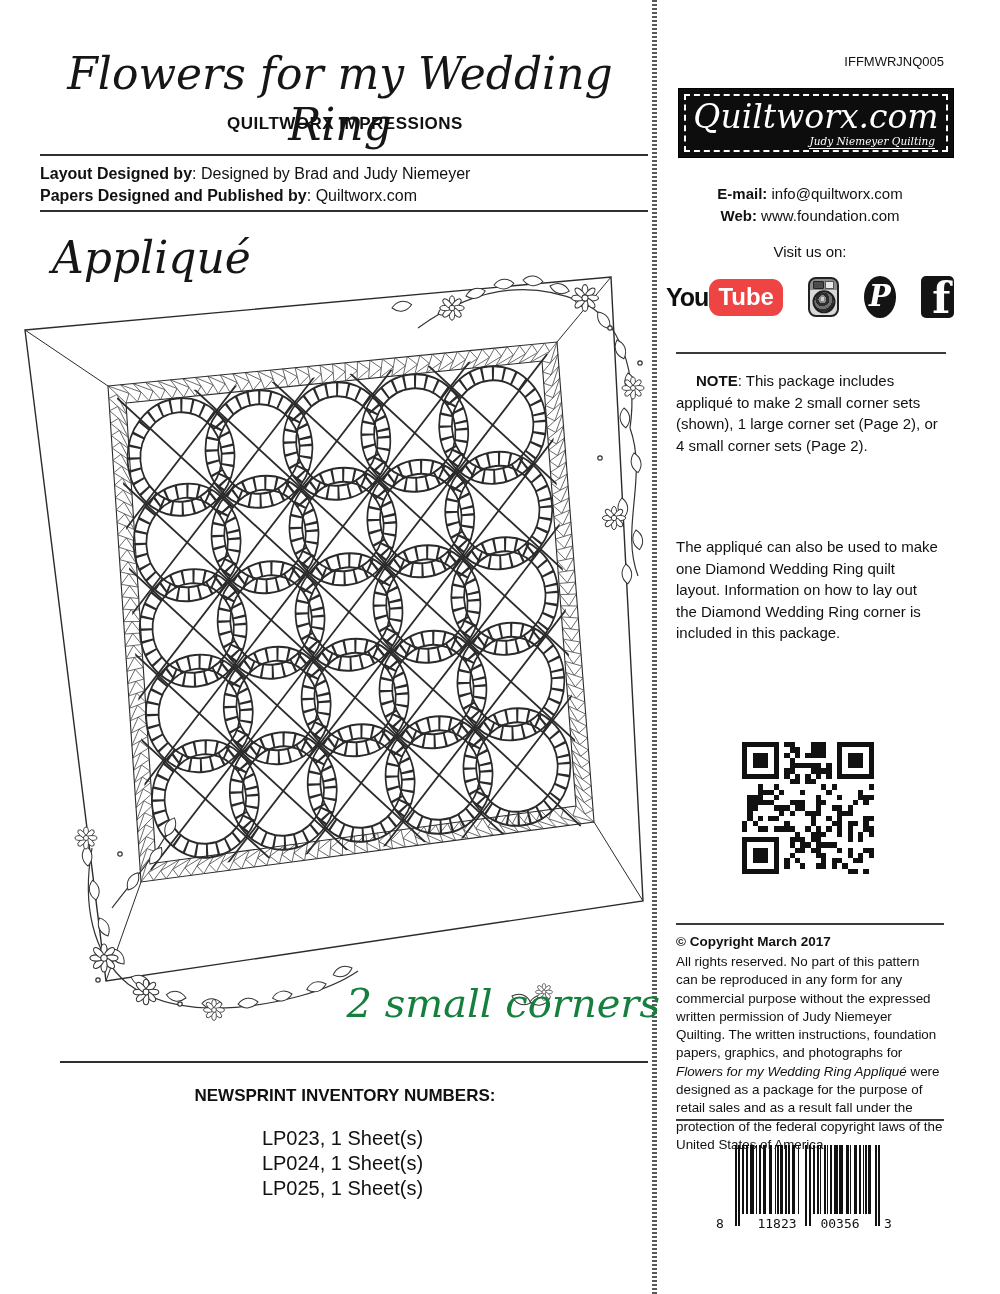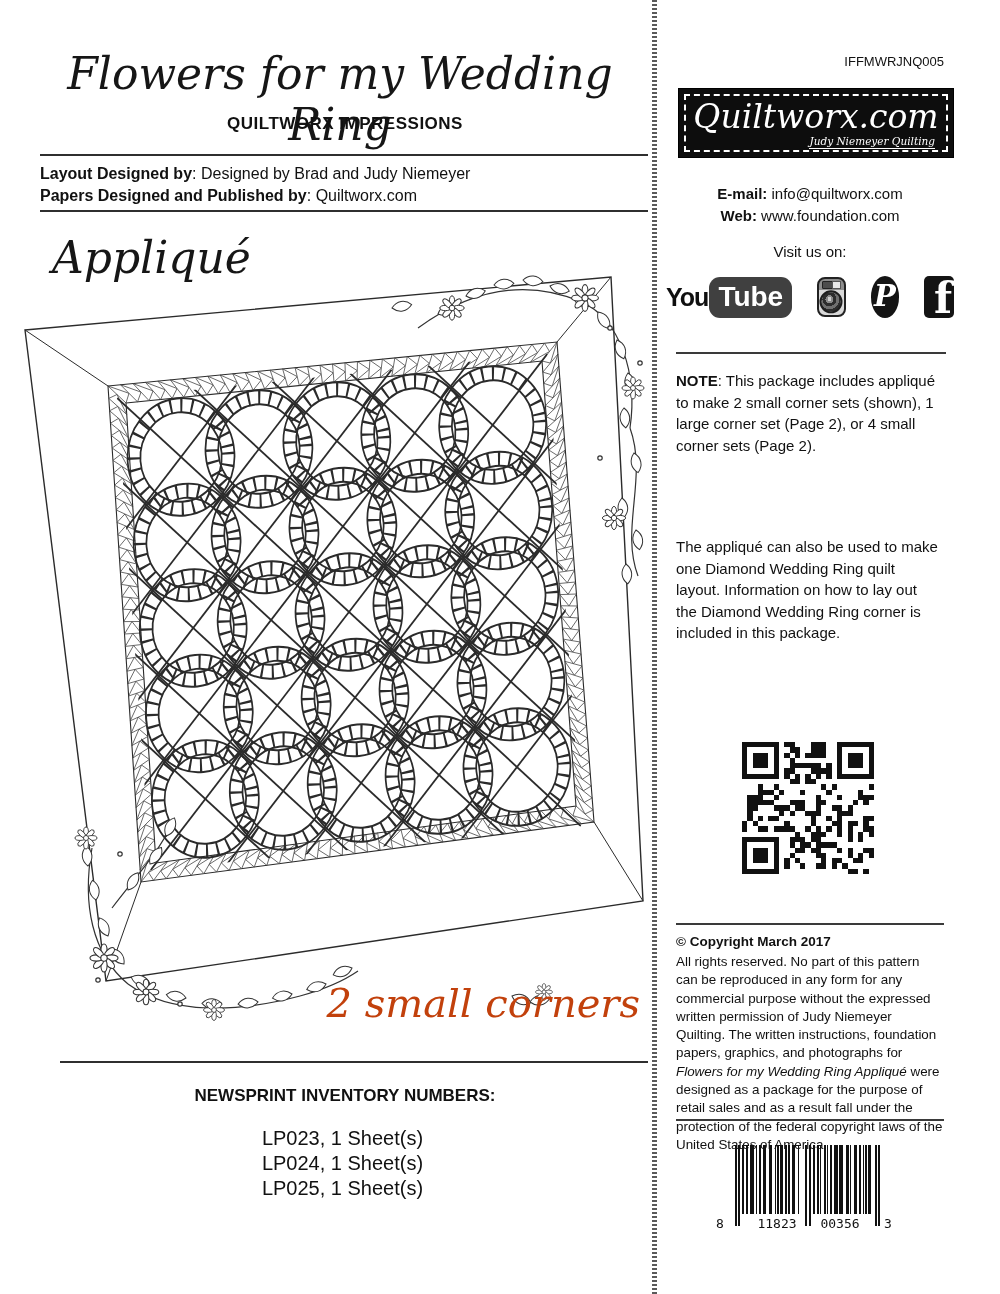--- a/index.html
+++ b/index.html
@@ -11,53 +11,53 @@
   .rule.thin{height:1.5px;background:#3a3a3a;}
   .divider{position:absolute;left:652px;top:0;width:5px;height:1294px;
            background:repeating-linear-gradient(180deg,#5a5a5a 0 2px,#ffffff 2px 4px);}
   
   .title{left:20px;top:48px;width:640px;text-align:center;font-size:44px;color:#161616;}
   .subtitle{left:20px;top:114px;width:650px;text-align:center;font-weight:bold;
             font-size:17px;letter-spacing:.5px;color:#111;}
   .credits{left:40px;top:163px;width:600px;font-size:16px;line-height:22px;color:#111;}
   .credits b{font-weight:bold;}
   .applique{left:52px;top:232px;font-size:44px;color:#161616;}
-  .caption{left:0;top:980px;width:640px;text-align:right;font-size:40px;color:#c2410c;}
+  .caption{left:0;top:980px;width:640px;text-align:right;font-size:40px;color:#15803d;padding-left:20px;}
   .np-head{left:20px;top:1086px;width:650px;text-align:center;font-weight:bold;font-size:17px;color:#111;}
   .np-items{left:20px;top:1126px;width:645px;text-align:center;font-size:20px;line-height:25px;color:#111;}
   
   .prodcode{right:56px;top:54px;font-size:13px;color:#111;}
   .logo{left:678px;top:88px;width:276px;height:70px;background:#0d0d0d;border:1px solid #000;box-sizing:border-box;}
   .logo-inner{position:absolute;left:5px;top:5px;right:5px;bottom:5px;border:2px dashed #fff;}
   .logo-main{position:absolute;left:0;top:8px;width:100%;text-align:center;color:#fff;font-size:33px;}
   .logo-tag{position:absolute;right:18px;bottom:8px;color:#fff;font-size:10.5px;
             border-bottom:1px solid #fff;padding-bottom:1px;}
   .contact{left:666px;top:183px;width:288px;text-align:center;font-size:15px;line-height:22px;color:#111;}
   .visit{left:666px;top:243px;width:288px;text-align:center;font-size:15px;color:#111;}
   .social{left:666px;top:276px;width:288px;display:flex;align-items:center;justify-content:center;gap:25px;}
   .yt{display:flex;align-items:center;}
   .yt-you{font-weight:bold;font-size:25px;letter-spacing:-1px;color:#0f0f0f;}
-  .yt-tube{background:#404040;color:#fff;font-weight:bold;font-size:28px;border-radius:11px;
+  .yt-tube{background:#ef4444;color:#fff;font-weight:bold;font-size:24px;border-radius:11px;
            padding:6px 9px 7px 9px;margin-left:1px;line-height:1;}
   .ig{width:40px;height:40px;border:2px solid #222;border-radius:8px;position:relative;box-sizing:border-box;
       background:linear-gradient(180deg,#8d8d8d 0 11px,#d9d9d9 11px);}
   .ig-vf{position:absolute;top:2px;left:3px;width:9px;height:6px;background:#4c4c4c;border:1px solid #222;border-radius:1px;}
   .ig-fl{position:absolute;top:2px;right:3px;width:7px;height:6px;background:#e8e8e8;border:1px solid #555;}
   .ig-lens{position:absolute;left:50%;top:21px;transform:translate(-50%,-42%);width:23px;height:23px;border-radius:50%;
            border:2px solid #1e1e1e;box-sizing:border-box;
            background:radial-gradient(circle at 42% 36%,#cfcfcf 0 2px,#8a8a8a 2px 4px,#2d2d2d 4px 7px,#6f6f6f 7px 10px,#2d2d2d 10px);}
   .pin{width:42px;height:42px;border-radius:50%;background:#141414;color:#fff;display:flex;
        align-items:center;justify-content:center;font-family:"DejaVu Serif",serif;
        font-style:italic;font-weight:bold;font-size:29px;padding-bottom:2px;box-sizing:border-box;}
   .fb{width:44px;height:42px;background:#141414;border-radius:5px;color:#fff;overflow:hidden;
       font-family:"DejaVu Serif",serif;font-weight:bold;text-align:center;}
   .fb span{display:block;font-size:42px;line-height:46px;margin-left:8px;}
   .note,.compat-body,.copy-body{left:676px;width:262px;font-size:15px;line-height:21.5px;color:#111;text-align:left;}
   .note{top:370px;}
-  .note b{font-weight:bold;}
+  .note b{font-weight:bold;margin-left:20px;}
   .compat-head{left:666px;top:476px;width:288px;text-align:center;font-weight:bold;font-size:21.5px;line-height:27px;color:#0f0f0f;}
   .compat-body{top:536px;}
   .copy-head{left:676px;top:934px;font-weight:bold;font-size:13.5px;color:#111;}
   .copy-body{top:953px;width:268px;font-size:13.4px;line-height:18.3px;}
   .copy-body i{font-style:italic;}
   .bc-digit{position:absolute;font-size:13px;color:#111;font-family:"DejaVu Sans Mono",monospace;}
   svg{display:block;}
 </style>
 </head>
 <body>

